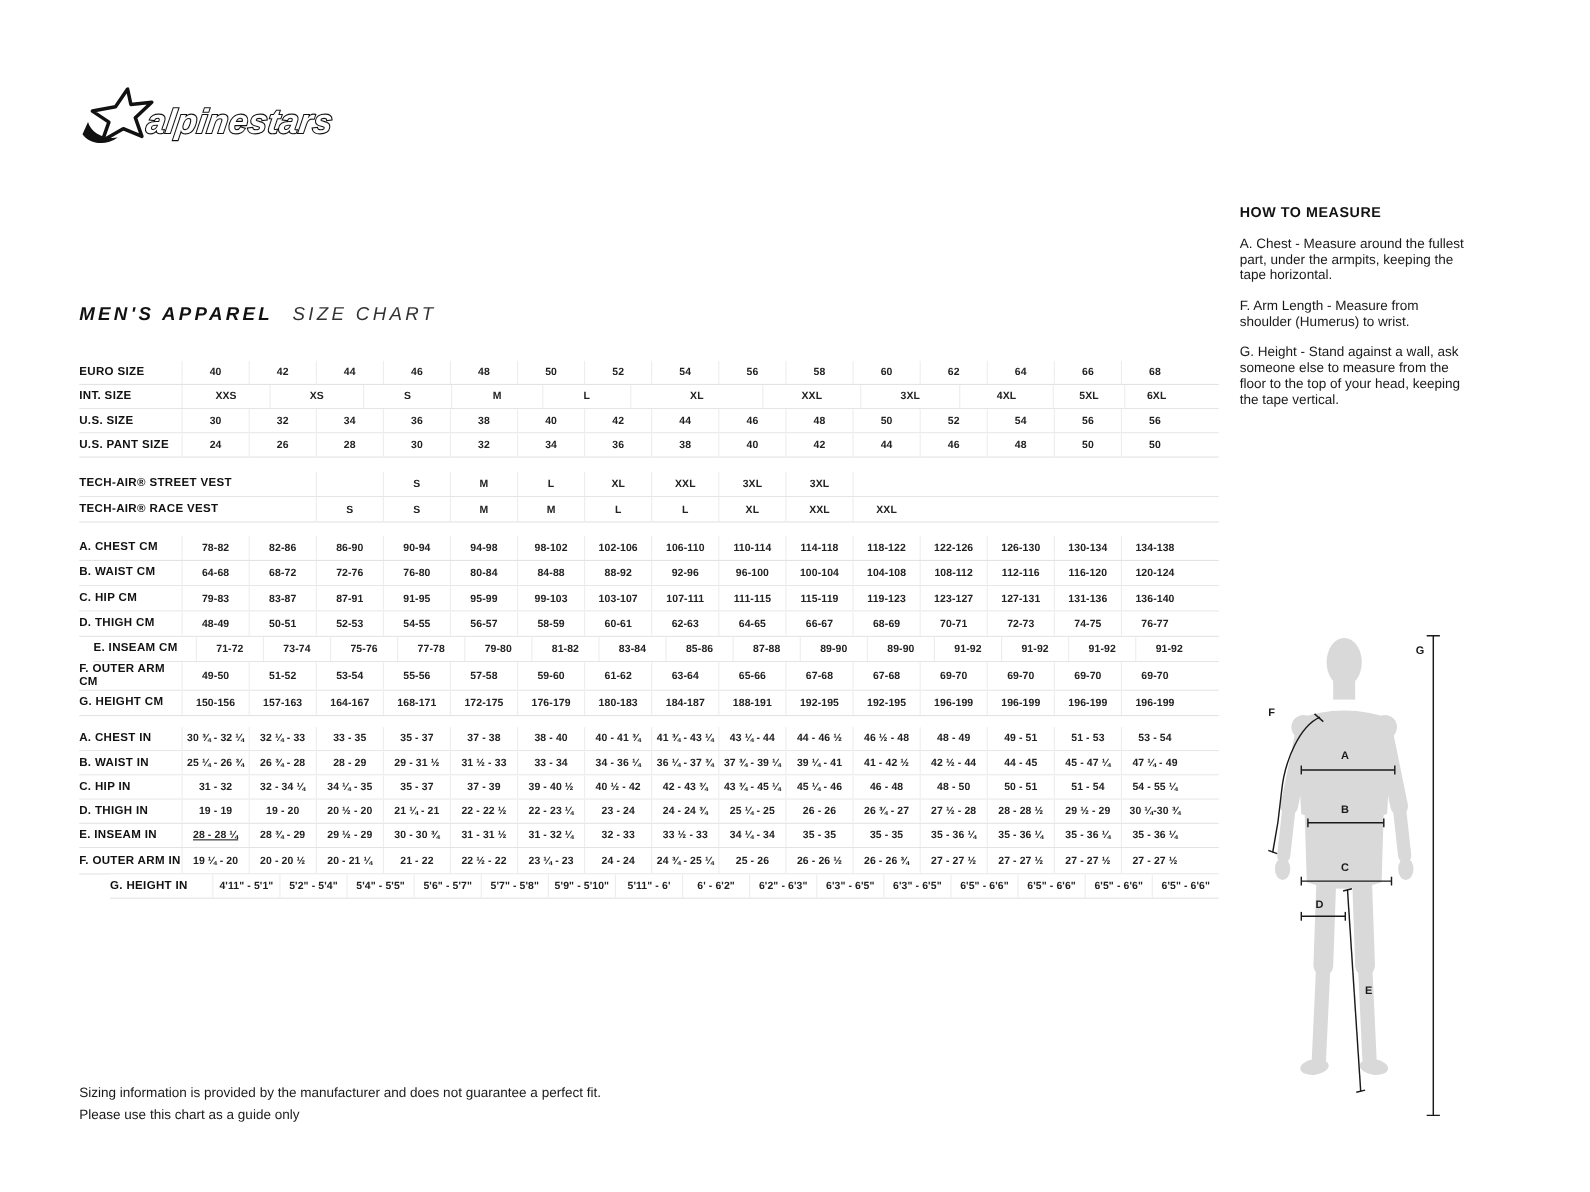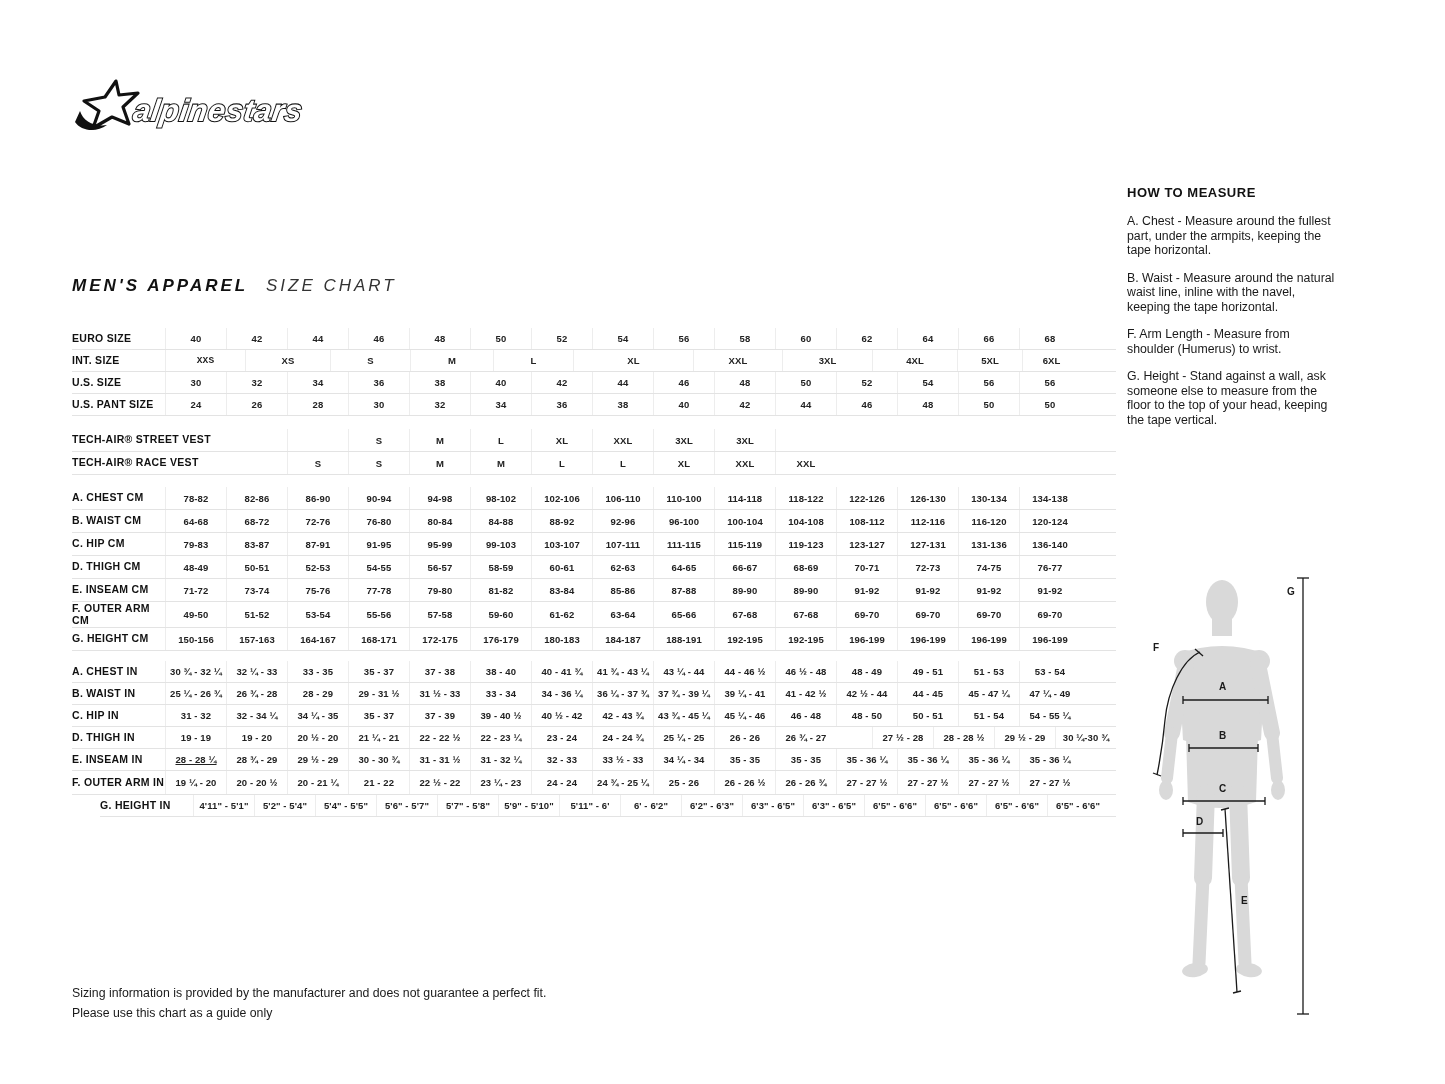--- a/index.html
+++ b/index.html
@@ -67,21 +67,21 @@
       <div class="tcell" style="width: 61px;">56</div>
       <div class="tcell" style="width: 61px;">58</div>
       <div class="tcell" style="width: 61px;">60</div>
       <div class="tcell" style="width: 61px;">62</div>
       <div class="tcell" style="width: 61px;">64</div>
       <div class="tcell" style="width: 61px;">66</div>
       <div class="tcell" style="width: 61px;">68</div>
     </div>
     <div class="trow" style="height: 22px;">
       <div class="tlabel" style="width: 93px;">INT. SIZE</div>
-      <div class="tcell" style="width: 80px; font-family: Liberation Mono, monospace;">XXS</div>
+      <div class="tcell" style="width: 80px;">XXS</div>
       <div class="tcell" style="width: 85px;">XS</div>
       <div class="tcell" style="width: 80px;">S</div>
       <div class="tcell" style="width: 83px;">M</div>
       <div class="tcell" style="width: 80px;">L</div>
       <div class="tcell" style="width: 120px;">XL</div>
       <div class="tcell" style="width: 89px;">XXL</div>
       <div class="tcell" style="width: 90px;">3XL</div>
       <div class="tcell" style="width: 85px;">4XL</div>
       <div class="tcell" style="width: 65px;">5XL</div>
       <div class="tcell" style="width: 58px;">6XL</div>
@@ -151,21 +151,21 @@
     <div class="trow" style="height: 23px;">
       <div class="tlabel" style="width: 93px;">A. CHEST CM</div>
       <div class="tcell" style="width: 61px;">78-82</div>
       <div class="tcell" style="width: 61px;">82-86</div>
       <div class="tcell" style="width: 61px;">86-90</div>
       <div class="tcell" style="width: 61px;">90-94</div>
       <div class="tcell" style="width: 61px;">94-98</div>
       <div class="tcell" style="width: 61px;">98-102</div>
       <div class="tcell" style="width: 61px;">102-106</div>
       <div class="tcell" style="width: 61px;">106-110</div>
-      <div class="tcell" style="width: 61px;">110-100</div>
+      <div class="tcell" style="width: 61px;">110-114</div>
       <div class="tcell" style="width: 61px;">114-118</div>
       <div class="tcell" style="width: 61px;">118-122</div>
       <div class="tcell" style="width: 61px;">122-126</div>
       <div class="tcell" style="width: 61px;">126-130</div>
       <div class="tcell" style="width: 61px;">130-134</div>
       <div class="tcell" style="width: 61px;">134-138</div>
     </div>
     <div class="trow" style="height: 23px;">
       <div class="tlabel" style="width: 93px;">B. WAIST CM</div>
       <div class="tcell" style="width: 61px;">64-68</div>
@@ -213,21 +213,21 @@
       <div class="tcell" style="width: 61px;">60-61</div>
       <div class="tcell" style="width: 61px;">62-63</div>
       <div class="tcell" style="width: 61px;">64-65</div>
       <div class="tcell" style="width: 61px;">66-67</div>
       <div class="tcell" style="width: 61px;">68-69</div>
       <div class="tcell" style="width: 61px;">70-71</div>
       <div class="tcell" style="width: 61px;">72-73</div>
       <div class="tcell" style="width: 61px;">74-75</div>
       <div class="tcell" style="width: 61px;">76-77</div>
     </div>
-    <div class="trow" style="height: 23px;">
+    <div class="trow" style="height: 23px; margin-left: 13px;">
       <div class="tlabel" style="width: 93px;">E. INSEAM CM</div>
       <div class="tcell" style="width: 61px;">71-72</div>
       <div class="tcell" style="width: 61px;">73-74</div>
       <div class="tcell" style="width: 61px;">75-76</div>
       <div class="tcell" style="width: 61px;">77-78</div>
       <div class="tcell" style="width: 61px;">79-80</div>
       <div class="tcell" style="width: 61px;">81-82</div>
       <div class="tcell" style="width: 61px;">83-84</div>
       <div class="tcell" style="width: 61px;">85-86</div>
       <div class="tcell" style="width: 61px;">87-88</div>
@@ -335,21 +335,21 @@
       <div class="tcell" style="width: 61px;">19 - 20</div>
       <div class="tcell" style="width: 61px;">20 ½ - 20</div>
       <div class="tcell" style="width: 61px;">21 ¼ - 21</div>
       <div class="tcell" style="width: 61px;">22 - 22 ½</div>
       <div class="tcell" style="width: 61px;">22 - 23 ¼</div>
       <div class="tcell" style="width: 61px;">23 - 24</div>
       <div class="tcell" style="width: 61px;">24 - 24 ¾</div>
       <div class="tcell" style="width: 61px;">25 ¼ - 25</div>
       <div class="tcell" style="width: 61px;">26 - 26</div>
       <div class="tcell" style="width: 61px;">26 ¾ - 27</div>
-      <div class="tcell" style="width: 61px; margin-left: 36px;">27 ½ - 28</div>
+      <div class="tcell" style="width: 61px;">27 ½ - 28</div>
       <div class="tcell" style="width: 61px;">28 - 28 ½</div>
       <div class="tcell" style="width: 61px;">29 ½ - 29</div>
       <div class="tcell" style="width: 61px;">30 ¼-30 ¾</div>
     </div>
     <div class="trow" style="height: 22px;">
       <div class="tlabel" style="width: 93px;">E. INSEAM IN</div>
       <div class="tcell" style="width: 61px; text-decoration: underline;">28 - 28 ¼</div>
       <div class="tcell" style="width: 61px;">28 ¾ - 29</div>
       <div class="tcell" style="width: 61px;">29 ½ - 29</div>
       <div class="tcell" style="width: 61px;">30 - 30 ¾</div>
@@ -399,21 +399,20 @@
       <div class="tcell" style="width: 61px;">6'5" - 6'6"</div>
       <div class="tcell" style="width: 61px;">6'5" - 6'6"</div>
       <div class="tcell" style="width: 61px;">6'5" - 6'6"</div>
       <div class="tcell" style="width: 61px;">6'5" - 6'6"</div>
     </div>
   </div>
 
 <div id="how-to-measure">
   <p id="htm-title">HOW TO MEASURE</p>
   <p class="htm-item">A. Chest - Measure around the fullest part, under the armpits, keeping the tape horizontal.</p>
-  <p class="htm-item">B. Waist - Measure around the natural waist line, inline with the navel, keeping the tape horizontal.</p>
   <p class="htm-item">F. Arm Length - Measure from shoulder (Humerus) to wrist.</p>
   <p class="htm-item">G. Height - Stand against a wall, ask someone else to measure from the floor to the top of your head, keeping the tape vertical.</p>
 </div>
 
 <svg id="figure-svg" width="200" height="460" viewBox="0 0 200 460">
 
   <g fill="#d9d9d9" stroke="none">
     <ellipse cx="82" cy="34" rx="16" ry="22"></ellipse>
     <rect x="72" y="50" width="20" height="18"></rect>
     <circle cx="45" cy="93" r="11"></circle>

